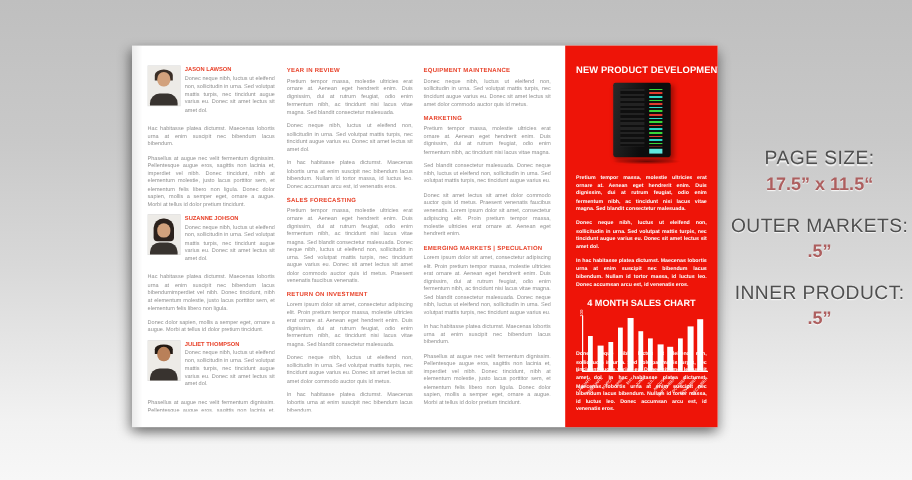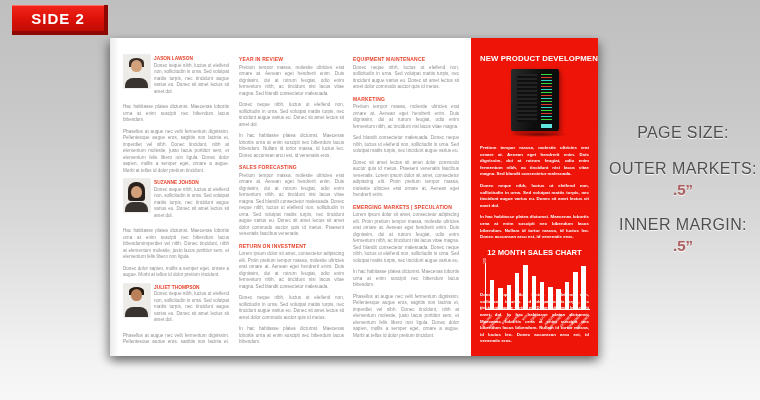--- a/index.html
+++ b/index.html
@@ -69,23 +69,20 @@
   .ann-label{font-size:16px;font-weight:normal;color:#4f4f4f;letter-spacing:.4px;
     text-shadow:0 1px 1px rgba(255,255,255,.9);}
   .ann-value{font-size:15px;font-weight:bold;color:#ad5f5f;margin-top:3px;
     text-shadow:0 1px 1px rgba(255,255,255,.9);}
 </style>
 </head>
 <body>
 
 <div class="stage">
 
-  <div class="badge">
-    <span>SIDE 2</span>
-  </div>
 
   <div class="page">
 
     <div class="col col1">
       <div class="profile">
         <div class="avatar a0">
             <div class="hair"></div>
             <div class="face"></div>
             <div class="torso"></div>
           </div>
@@ -191,21 +188,21 @@
             <div class="srv-leds"></div>
             <div class="srv-screen"></div>
           </div>
         <div class="srv-shadow"></div>
       </div>
       <div>
           <p class="rp-txt">Pretium tempor massa, molestie ultricies erat ornare at. Aenean eget hendrerit enim. Duis dignissim, dui at rutrum feugiat, odio enim fermentum nibh, ac tincidunt nisi lacus vitae magna. Sed blandit consectetur malesuada.</p>
           <p class="rp-txt">Donec neque nibh, luctus ut eleifend non, sollicitudin in urna. Sed volutpat mattis turpis, nec tincidunt augue varius eu. Donec sit amet lectus sit amet dol.</p>
           <p class="rp-txt">In hac habitasse platea dictumst. Maecenas lobortis urna at enim suscipit nec bibendum lacus bibendum. Nullam id tortor massa, id luctus leo. Donec accumsan arcu est, id venenatis eros.</p>
         </div>
-      <div class="chart-title">12 MONTH SALES CHART</div>
+      <div class="chart-title">4 MONTH SALES CHART</div>
       <div class="chartwrap">
         <div class="plot">
           <span class="ylab top">100</span>
           <span class="ylab bottom">0</span>
           <div class="bars">
               <div class="barslot">
                 <div class="bar" style="height: 62%; background: rgb(255, 255, 255);"></div>
               </div>
               <div class="barslot">
                 <div class="bar" style="height: 45%; background: rgb(255, 255, 255);"></div>
@@ -257,24 +254,25 @@
             <span class="xlab" style="left: 98.75%;">DECEMBER</span>
           </div>
       </div>
       <p class="rp-footer">Donec neque nibh, luctus ut eleifend non, sollicitudin in urna. Sed volutpat mattis turpis, nec tincidunt augue varius eu. Donec sit amet lectus sit amet dol. In hac habitasse platea dictumst. Maecenas lobortis urna at enim suscipit nec bibendum lacus bibendum. Nullam id tortor massa, id luctus leo. Donec accumsan arcu est, id venenatis eros.</p>
     </div>
   </div>
 
   <div class="annotations">
     <div class="ann-group">
       <div class="ann-label">PAGE SIZE:</div>
+      <div class="ann-value">17.5” x 11.5“</div>
     </div>
     <div class="ann-group">
       <div class="ann-label">OUTER MARKETS:</div>
       <div class="ann-value">.5”</div>
     </div>
     <div class="ann-group">
-      <div class="ann-label">INNER MARGIN:</div>
+      <div class="ann-label">INNER PRODUCT:</div>
       <div class="ann-value">.5”</div>
     </div>
   </div>
 
 </div>
 
 </body></html>

